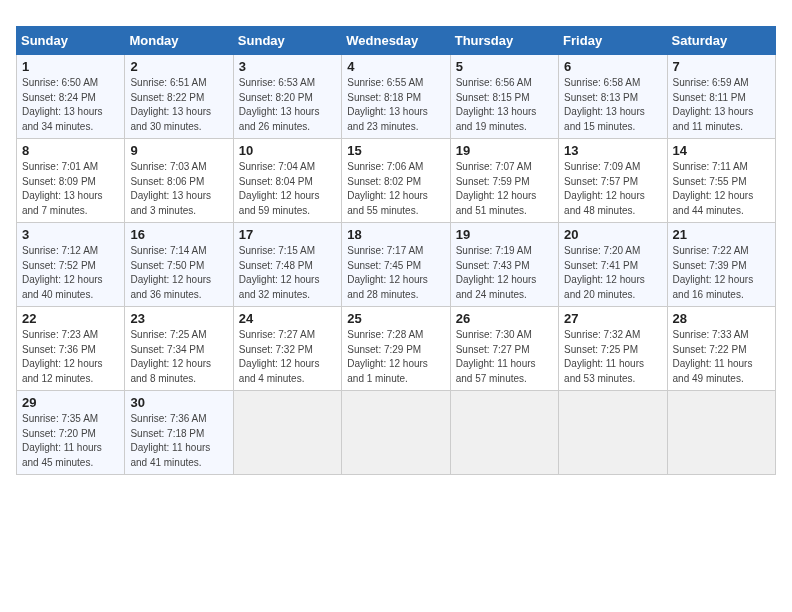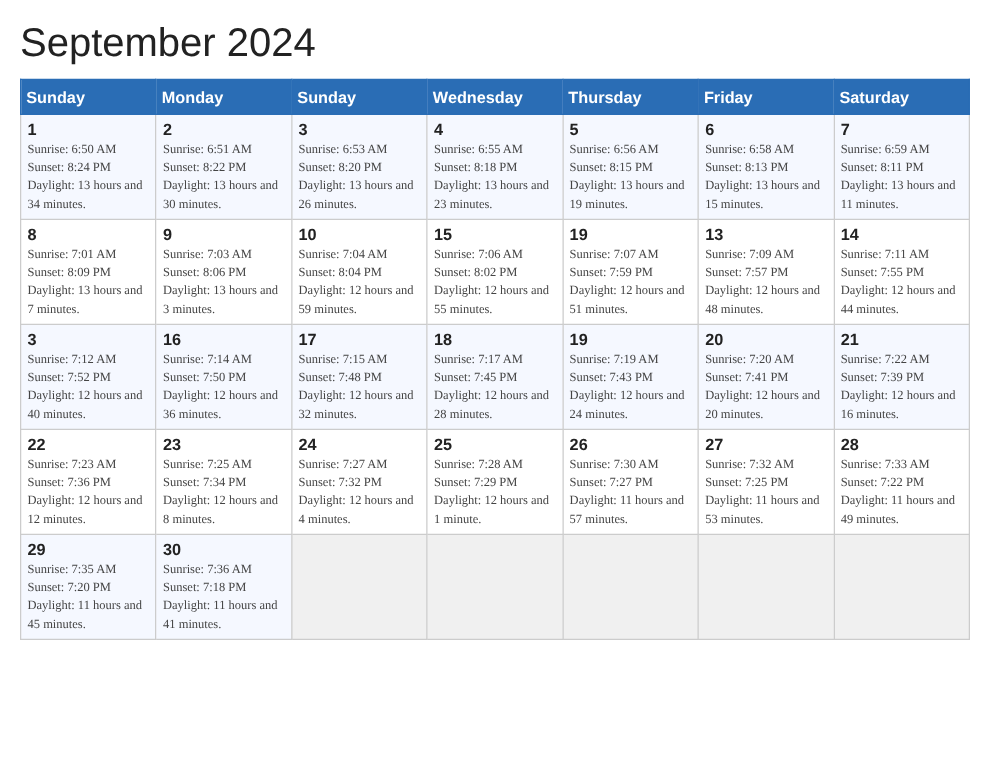--- a/index.html
+++ b/index.html
@@ -80,32 +80,30 @@
       font-size: 13px;
       font-weight: bold;
       color: #222;
       display: block;
       margin-bottom: 2px;
     }
     .day-info {
       font-size: 10px;
       color: #444;
       line-height: 1.45;
-      font-family: Liberation Serif, serif;
     }
     td.empty {
       background: #f0f0f0 !important;
     }
   </style>
 </head>
 <body>
 
 <div class="header">
   <div class="title-block">
-    <div class="month-title">September 2024</div>
   </div>
 </div>
 
 <table>
   <thead>
     <tr id="header-row">
     <th>Sunday</th>
         <th>Monday</th>
         <th>Sunday</th>
         <th>Wednesday</th>

